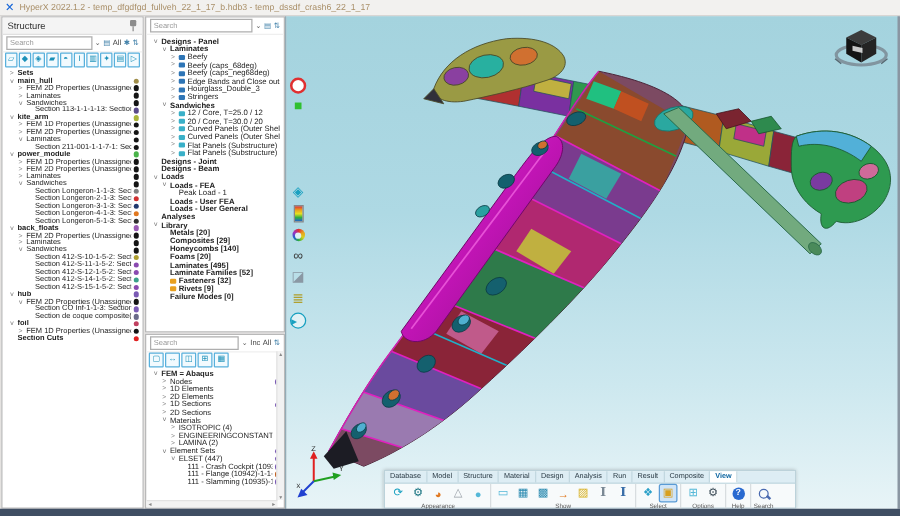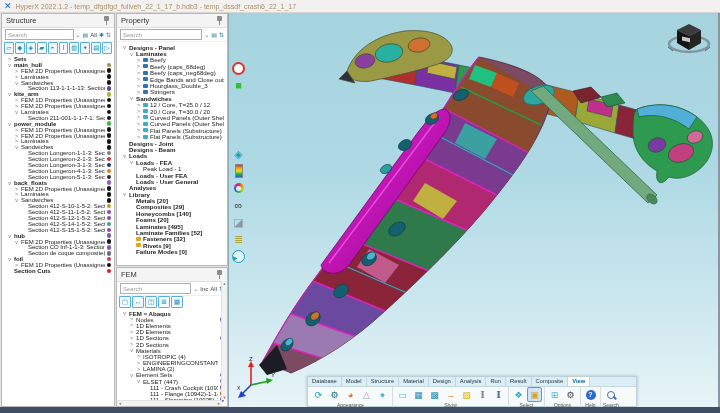--- a/index.html
+++ b/index.html
@@ -368,24 +368,20 @@
       <div class="trow bold">
         <span class="ind" style="width: 2px;"></span>
         <span class="exp"></span>
         <span class="tlab">Section Cuts</span>
         <span class="tdot" style="background: rgb(224, 32, 32);"></span>
       </div>
     </div>
 </div>
 
 <div class="panel" id="property-panel">
-  <div class="phead">
-    <span class="ptitle">Property</span>
-    <span class="pin"></span>
-  </div>
   <div class="srow">
     <input class="sinput" placeholder="Search" style="">
     <span class="sdrop">⌄</span>
     <span class="smini">▤</span>
     <span class="smini">⇅</span>
   </div>
   <div class="tree">
 
       <div class="trow bold">
         <span class="ind" style="width: 2px;"></span>
@@ -614,24 +610,20 @@
       <div class="trow bold">
         <span class="ind" style="width: 9px;"></span>
         <span class="exp"></span>
 
         <span class="tlab">Failure Modes [0]</span>
       </div>
     </div>
 </div>
 
 <div class="panel" id="fem-panel">
-  <div class="phead">
-    <span class="ptitle">FEM</span>
-    <span class="pin"></span>
-  </div>
   <div class="srow">
     <input class="sinput" placeholder="Search" style="">
     <span class="sdrop">⌄</span>
     <span class="smini lbl">Inc</span>
     <span class="smini lbl">All</span>
     <span class="smini">⇅</span>
   </div>
   <div class="tbar">
 
   <span class="tbtn"><span>▢</span></span>

